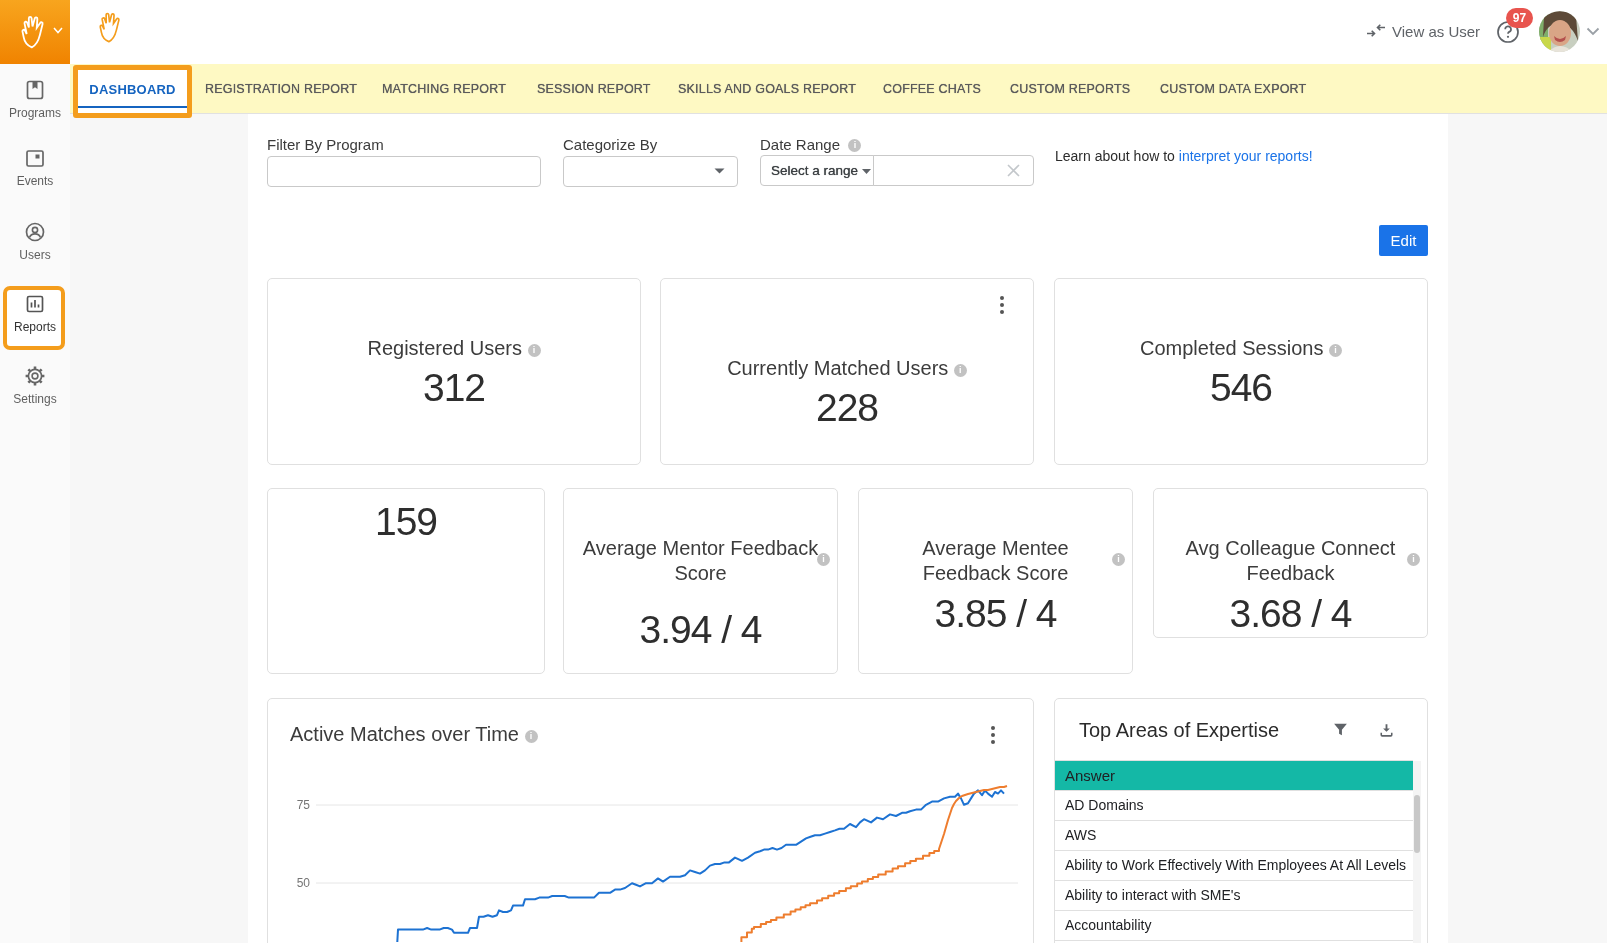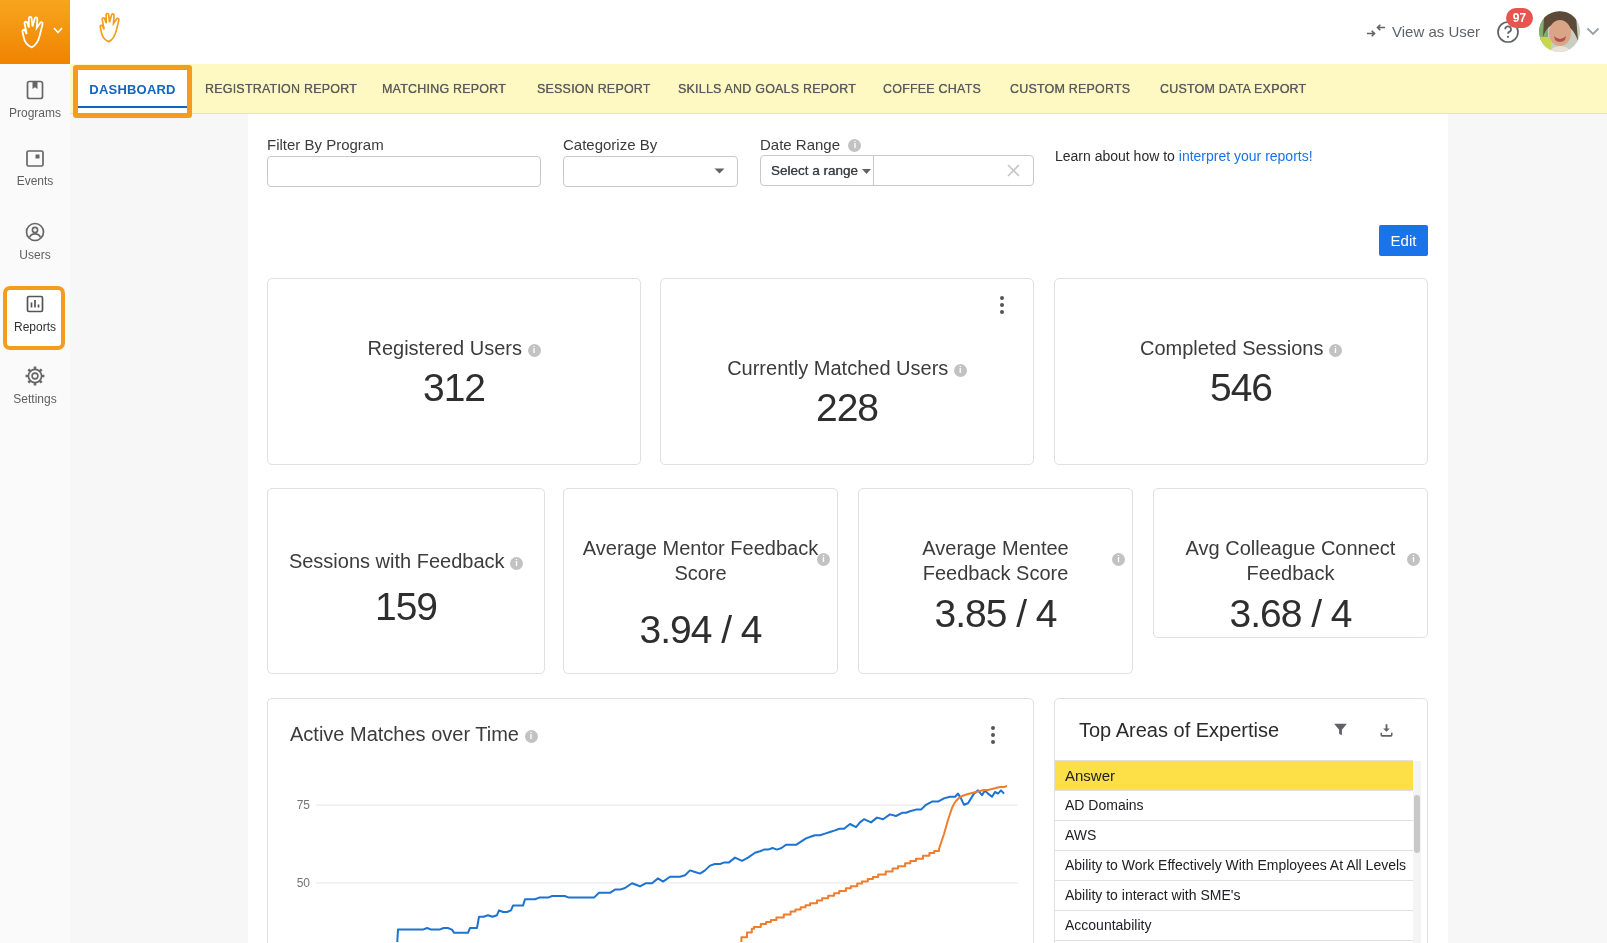--- a/index.html
+++ b/index.html
@@ -129,21 +129,20 @@
     </div>
   <div class="ctitle" style="margin-top:77px">Currently Matched Users <span class="info">i</span></div>
   <div class="cnum" style="margin-top:5px">228</div>
 </div>
 <div class="card" style="left:1054px;top:278px;width:374px;height:187px">
   <div class="ctitle" style="margin-top:57px">Completed Sessions <span class="info">i</span></div>
   <div class="cnum" style="margin-top:5px">546</div>
 </div>
 
 <div class="card" style="left:267px;top:488px;width:278px;height:186px">
-  <div class="ctitle" style="margin-top:60px">Sessions with Feedback <span class="info">i</span></div>
   <div class="cnum" style="margin-top:11px">159</div>
 </div>
 <div class="card" style="left:563px;top:488px;width:275px;height:186px">
   <div class="ctitle" style="margin-top:47px;padding:0 18px">Average Mentor Feedback Score</div>
   <span class="info" style="position:absolute;right:7px;top:64px">i</span>
   <div class="cnum" style="margin-top:22px">3.94 / 4</div>
 </div>
 <div class="card" style="left:858px;top:488px;width:275px;height:186px">
   <div class="ctitle" style="margin-top:47px;padding:0 40px">Average Mentee Feedback Score</div>
   <span class="info" style="position:absolute;right:7px;top:64px">i</span>
@@ -180,21 +179,21 @@
       <path d="M3 4h18l-7 8.5V20l-4-2v-5.5z" fill="#5f6368"></path>
     </svg>
   <svg style="position:absolute;left:323px;top:23px" width="17" height="17" viewBox="0 0 24 24">
       <path d="M10.7 3h2.6v6.2h3.5L12 13.9 7.2 9.2h3.5z" fill="#5f6368"></path>
       <path d="M4.6 15.2v3.2c0 .7.5 1.2 1.2 1.2h12.4c.7 0 1.2-.5 1.2-1.2
    v-3.2" fill="none" stroke="#5f6368" stroke-width="2.2"></path>
     </svg>
 </div>
 <div class="abs" style="left:1055px;top:760px;width:358px;height:183px;overflow:hidden;
  border-top:1px solid #e0e0e0">
-  <div class="trow" style="background:#fde047;font-size:15px;line-height:30px">Answer</div>
+  <div class="trow" style="background:#14b8a6;font-size:15px;line-height:30px">Answer</div>
   <div class="trow">AD Domains</div>
     <div class="trow">AWS</div>
     <div class="trow">Ability to Work Effectively With Employees At All Levels</div>
     <div class="trow">Ability to interact with SME's</div>
     <div class="trow">Accountability</div>
 </div>
 <div class="abs" style="left:1413px;top:761px;width:8px;height:182px;background:#f4f4f4">
   <div style="position:absolute;left:1px;top:34px;width:6px;height:58px;background:#c8c8c8;
    border-radius:3px"></div>
 </div>

